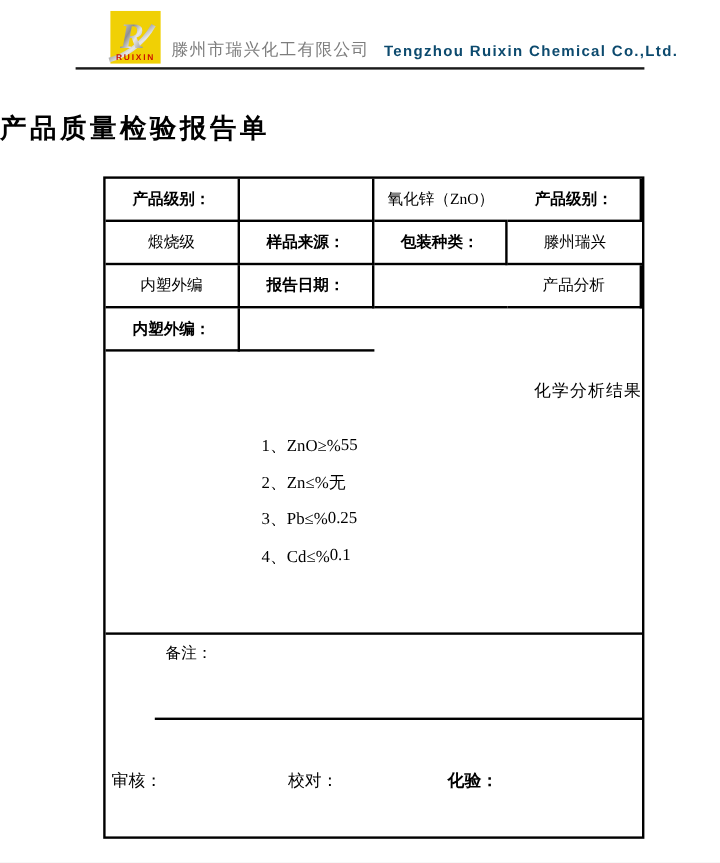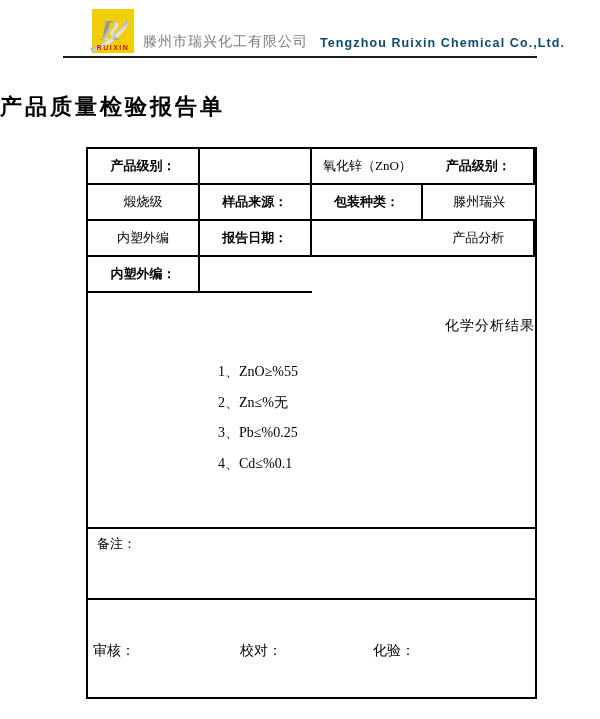--- a/index.html
+++ b/index.html
@@ -51,27 +51,27 @@
   .analysis {
     position:relative; height:236px; border-bottom:2px solid #000;
     font-family:"Liberation Serif", serif;
   }
   .analysis-heading { padding-top:24px; text-align:right; font-size:14px; letter-spacing:1px; }
   .analysis-items { position:absolute; left:130px; top:64px; width:200px; }
   .a-item { display:flex; justify-content:flex-start; align-items:center; height:30.5px; font-size:14px; }
 
   .remarks {
     height:71px; border-bottom:2px solid #000;
-    padding:6px 9px; font-size:13px; font-family:"Liberation Serif", serif;
+    padding:6px 9px; font-size:13px; font-family:"Liberation Serif", serif;margin-left:41px;
   }
   .signatures { position:relative; height:97px; font-size:14px; font-family:"Liberation Serif", serif;text-align:center; }
   .signatures span { position:absolute; top:42px; white-space:nowrap; }
   .sig-review  { left:5px; }
   .sig-proof   { left:152px; }
-  .sig-assay   { left:285px; }
+  .sig-assay   { left:285px;font-weight:bold; }
 </style>
 </head>
 <body>
 
 <div class="page">
 
   <div class="letterhead">
     <svg class="logo" viewBox="0 0 46 47" aria-hidden="true">
       <defs>
         <linearGradient id="silver" x1="0" y1="0" x2="1" y2="1">

